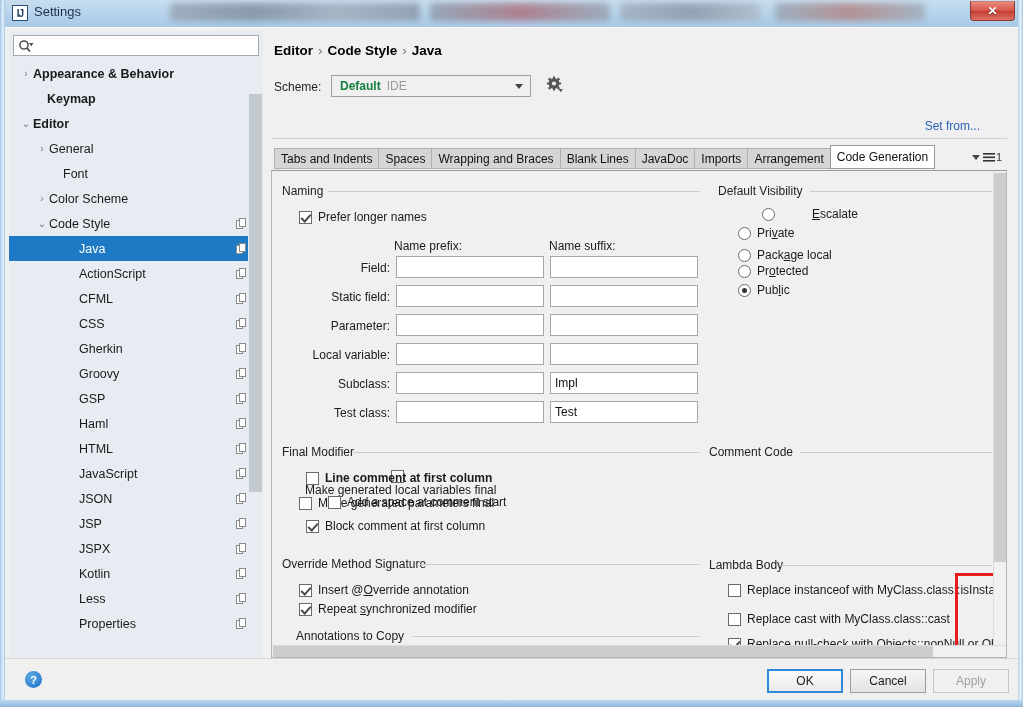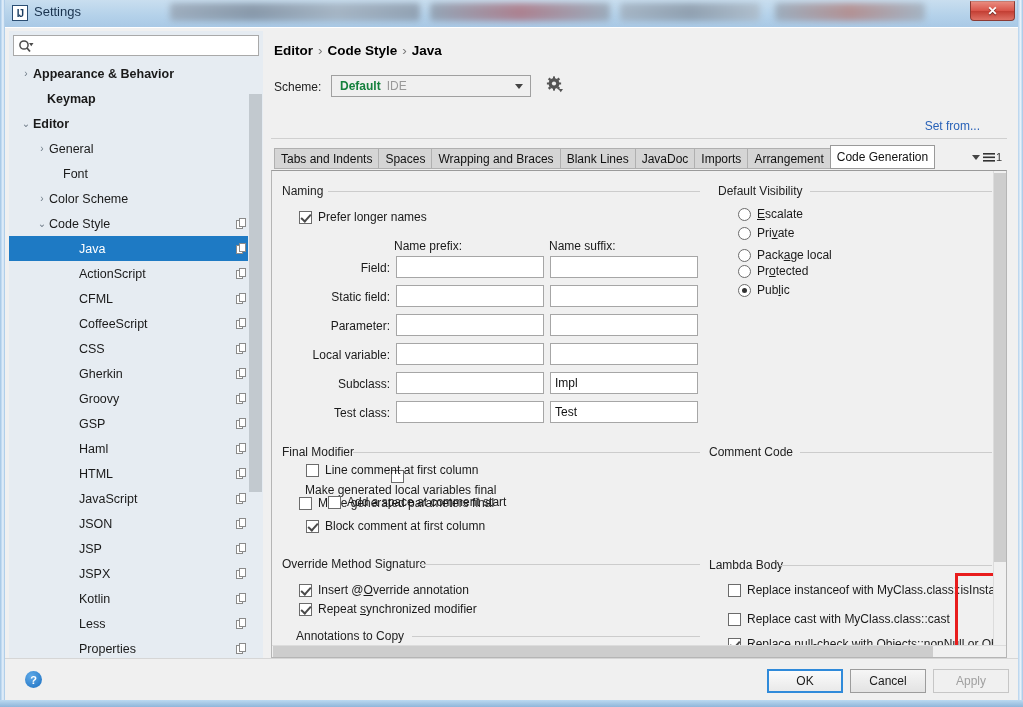--- a/index.html
+++ b/index.html
@@ -405,29 +405,20 @@
             <span class="lbl">ActionScript</span>
             <svg class="copy-icon" viewBox="0 0 11 11">
               <rect x="0.5" y="2.5" width="6" height="8" fill="#fff" stroke="#8a8a8a"></rect>
               <rect x="3.5" y="0.5" width="6" height="8" fill="#fff" stroke="#8a8a8a"></rect>
             </svg>
           </div>
           <div class="tree-row">
             <span style="display:inline-block;width:56px;flex:0 0 56px;"></span>
             <span class="arrow"></span>
             <span class="lbl">CFML</span>
-            <svg class="copy-icon" viewBox="0 0 11 11">
-              <rect x="0.5" y="2.5" width="6" height="8" fill="#fff" stroke="#8a8a8a"></rect>
-              <rect x="3.5" y="0.5" width="6" height="8" fill="#fff" stroke="#8a8a8a"></rect>
-            </svg>
-          </div>
-          <div class="tree-row">
-            <span style="display:inline-block;width:56px;flex:0 0 56px;"></span>
-            <span class="arrow"></span>
-            <span class="lbl">CoffeeScript</span>
             <svg class="copy-icon" viewBox="0 0 11 11">
               <rect x="0.5" y="2.5" width="6" height="8" fill="#fff" stroke="#8a8a8a"></rect>
               <rect x="3.5" y="0.5" width="6" height="8" fill="#fff" stroke="#8a8a8a"></rect>
             </svg>
           </div>
           <div class="tree-row">
             <span style="display:inline-block;width:56px;flex:0 0 56px;"></span>
             <span class="arrow"></span>
             <span class="lbl">CSS</span>
             <svg class="copy-icon" viewBox="0 0 11 11">
@@ -650,21 +641,21 @@
               <input class="txtinput" style="left: 124px; top: 201px; width: 148px;">
               <input class="txtinput" value="Impl" style="left: 278px; top: 201px; width: 148px;">
               <div class="fieldlabel" style="left: 10px; top: 235px; width: 108px;">Test class:</div>
               <input class="txtinput" style="left: 124px; top: 230px; width: 148px;">
               <input class="txtinput" value="Test" style="left: 278px; top: 230px; width: 148px;">
             </div>
 
           <div class="group-title" style="left:446px; top:13px;">Default Visibility</div>
           <div class="group-line" style="left:538px; top:20px; width:182px;"></div>
           <div id="visibility-options">
-              <div class="rad" style="left: 466px; top: 36px;">
+              <div class="rad" style="left: 490px; top: 36px; gap: 31px;">
                 <span class="circ"></span>
                 <span class="txt"><u>E</u>scalate</span>
               </div>
               <div class="rad" style="left: 466px; top: 55px;">
                 <span class="circ"></span>
                 <span class="txt">Pri<u>v</u>ate</span>
               </div>
               <div class="rad" style="left: 466px; top: 77px;">
                 <span class="circ"></span>
                 <span class="txt">Pack<u>a</u>ge local</span>
@@ -706,21 +697,21 @@
             </div>
 
           <div class="group-title" style="left:24px; top:458px;">Annotations to Copy</div>
           <div class="group-line" style="left:140px; top:465px; width:288px;"></div>
           <div id="annot-list"></div>
           <div class="sidebtn" style="left:403px; top:477px;">+</div>
 
           <div class="group-title" style="left:437px; top:274px;">Comment Code</div>
           <div class="group-line" style="left:528px; top:281px; width:192px;"></div>
           <div id="comment-code-options">
-              <div class="chk" style="left: 34px; top: 292px;">
+              <div class="chk" style="left: 34px; top: 300px; font-weight: bold;">
                 <span class="box"></span>
                 <span class="txt">Line comment at first column</span>
               </div>
               <div class="chk" style="left: 56px; top: 324px;">
                 <span class="box"></span>
                 <span class="txt">Add a space at comment start</span>
               </div>
               <div class="chk on" style="left: 34px; top: 348px;">
                 <span class="box"></span>
                 <span class="txt">Block comment at first column</span>

